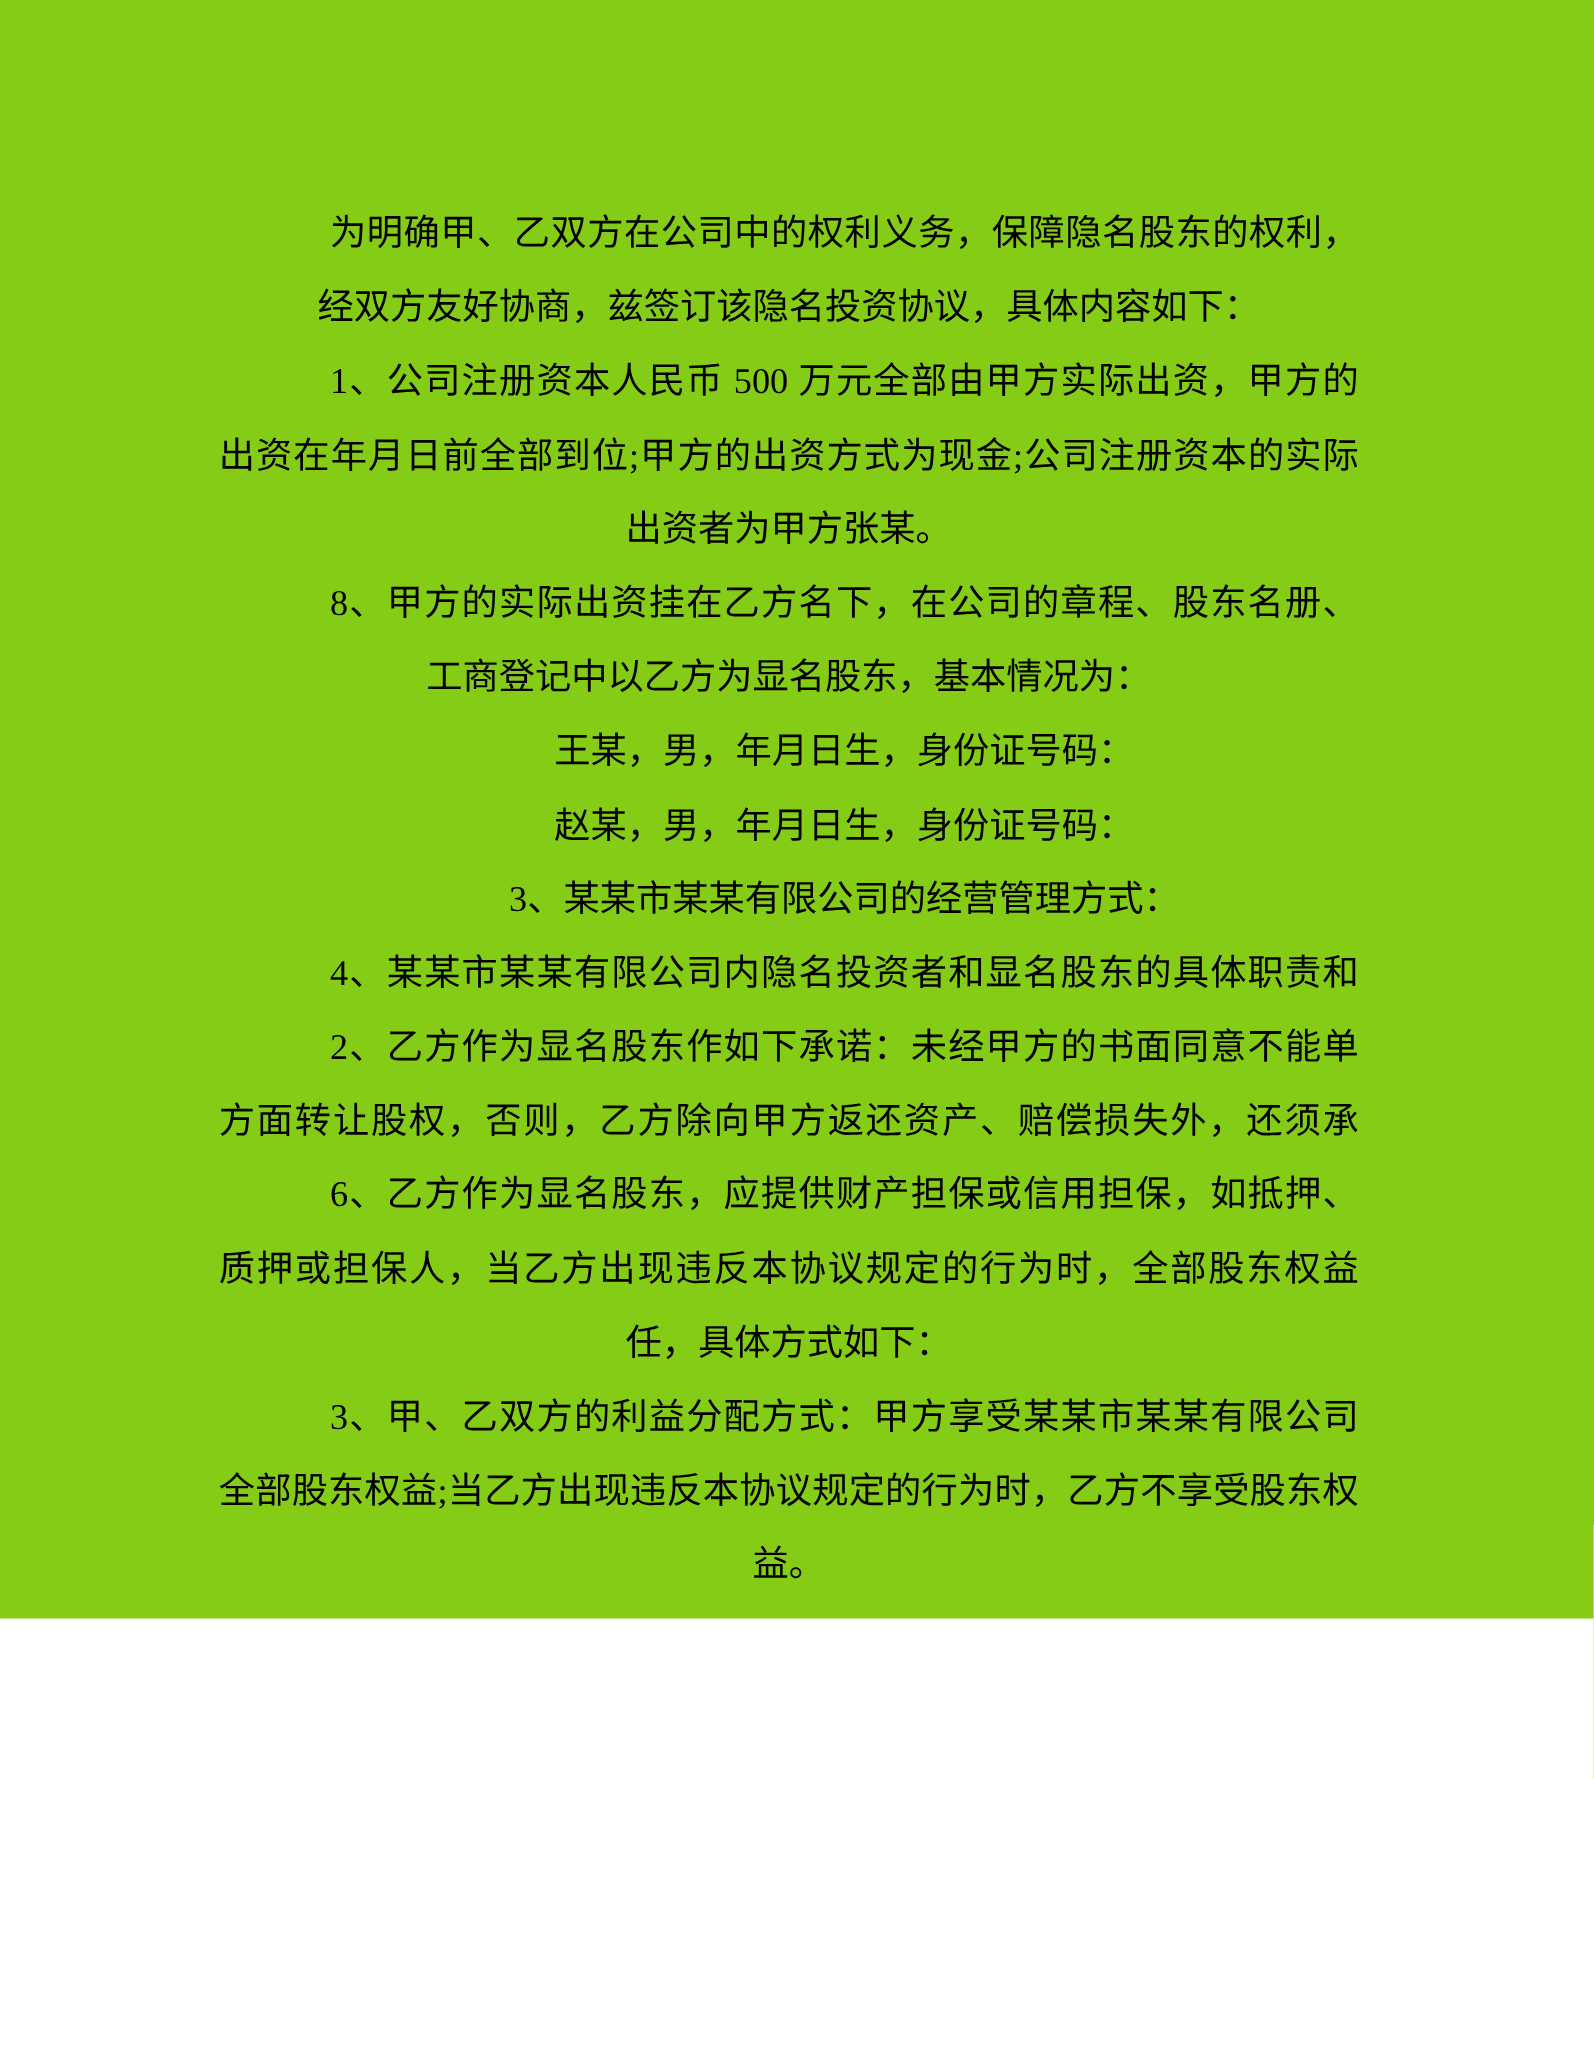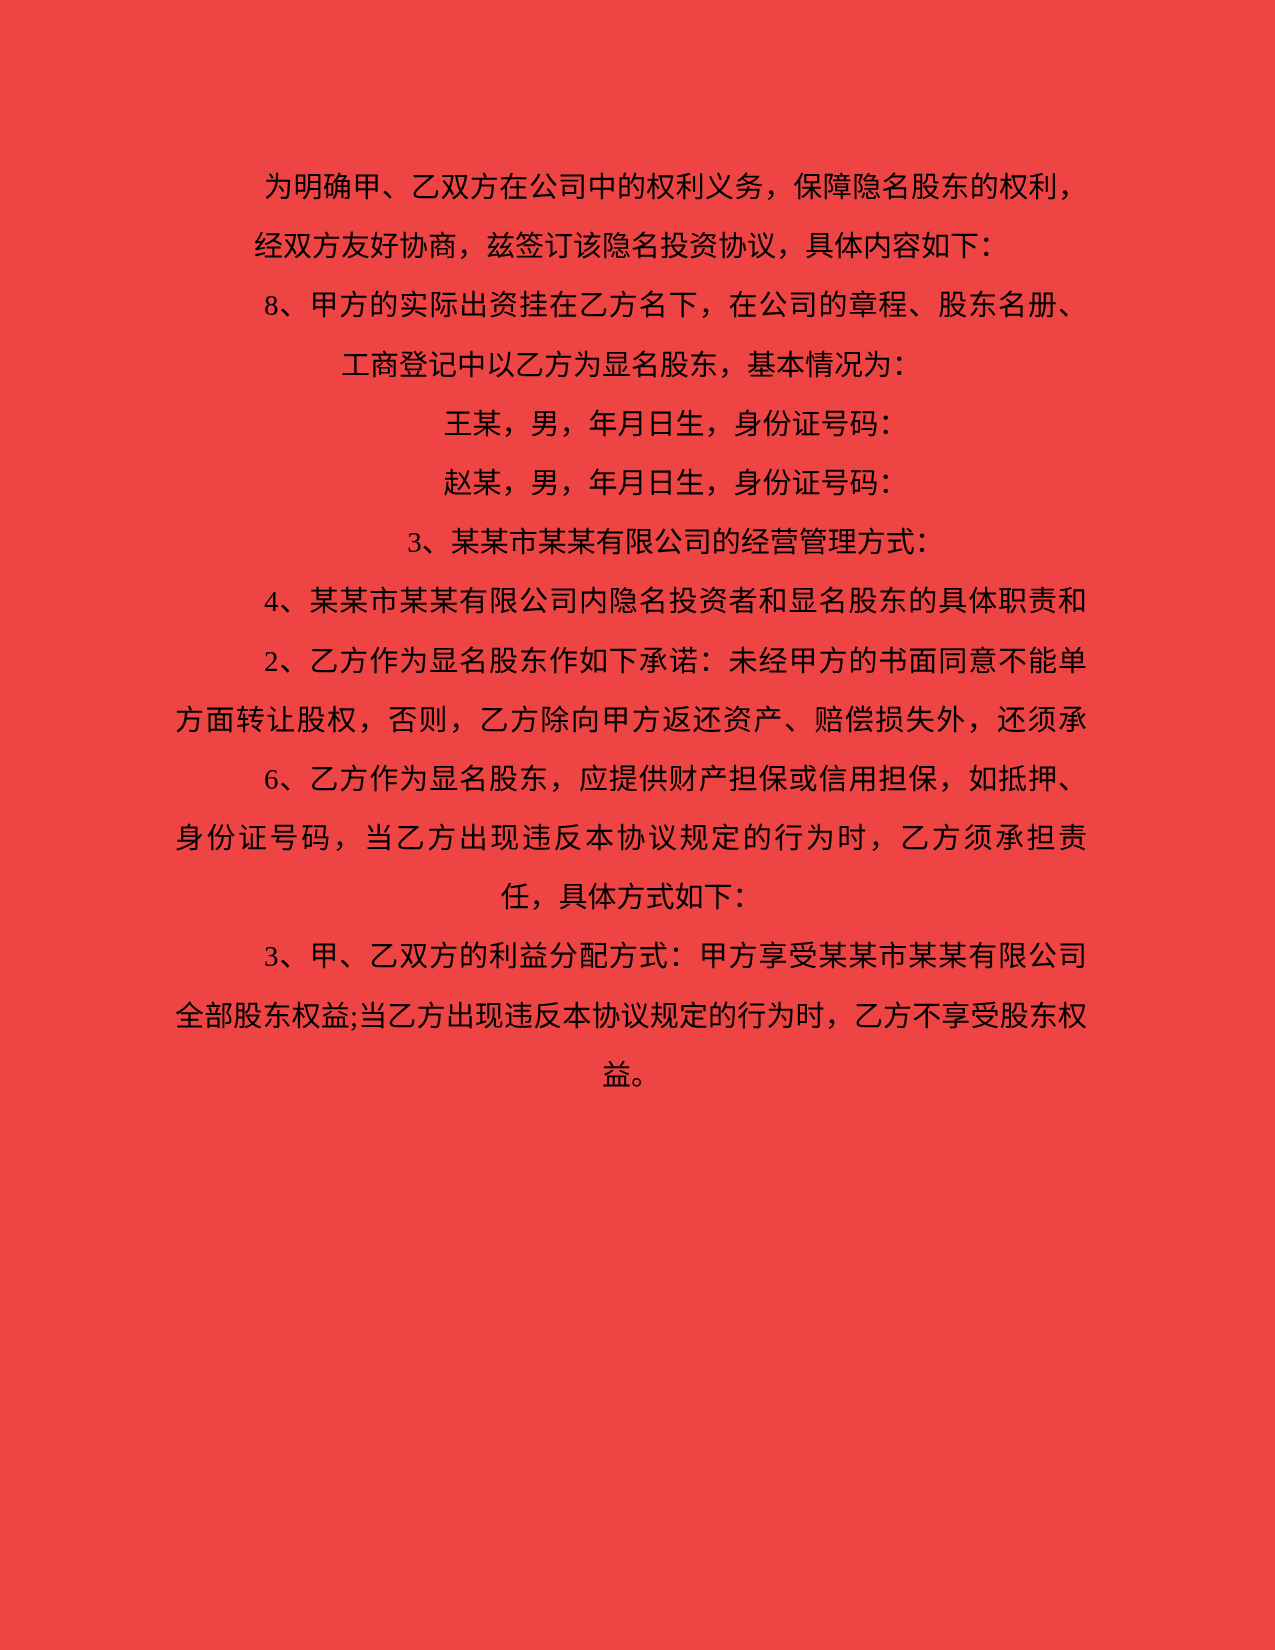--- a/index.html
+++ b/index.html
@@ -3,22 +3,22 @@
 <meta charset="utf-8">
 <style>
   html, body {
     margin: 0;
     padding: 0;
     background: #ffffff;
   }
   .page {
     position: relative;
     width: 1275px;
-    height: 1650px;
-    background: #ef4444;
+    height: 1295px;
+    background: #84cc16;
     overflow: hidden;
   }
   .content {
     position: absolute;
     left: 175px;
     top: 158px;
     width: 912px;
   }
   .para {
     margin: 0;
@@ -48,20 +48,25 @@
 <body>
 
 <div class="page">
   <div class="content">
 
     <div class="para">
       <div class="line indent fill">为明确甲、乙双方在公司中的权利义务，保障隐名股东的权利，</div>
       <div class="line">经双方友好协商，兹签订该隐名投资协议，具体内容如下：</div>
     </div>
 
+    <div class="para">
+      <div class="line indent fill">1、公司注册资本人民币 500 万元全部由甲方实际出资，甲方的</div>
+      <div class="line fill">出资在年月日前全部到位;甲方的出资方式为现金;公司注册资本的实际</div>
+      <div class="line">出资者为甲方张某。</div>
+    </div>
 
     <div class="para">
       <div class="line indent fill">8、甲方的实际出资挂在乙方名下，在公司的章程、股东名册、</div>
       <div class="line">工商登记中以乙方为显名股东，基本情况为：</div>
     </div>
 
     <div class="para">
       <div class="line indent">王某，男，年月日生，身份证号码：</div>
     </div>
 
@@ -77,21 +82,21 @@
       <div class="line indent fill">4、某某市某某有限公司内隐名投资者和显名股东的具体职责和</div>
     </div>
 
     <div class="para">
       <div class="line indent fill">2、乙方作为显名股东作如下承诺：未经甲方的书面同意不能单</div>
       <div class="line fill">方面转让股权，否则，乙方除向甲方返还资产、赔偿损失外，还须承</div>
     </div>
 
     <div class="para">
       <div class="line indent fill">6、乙方作为显名股东，应提供财产担保或信用担保，如抵押、</div>
-      <div class="line fill">身份证号码，当乙方出现违反本协议规定的行为时，乙方须承担责</div>
+      <div class="line fill">质押或担保人，当乙方出现违反本协议规定的行为时，全部股东权益</div>
       <div class="line">任，具体方式如下：</div>
     </div>
 
     <div class="para">
       <div class="line indent fill">3、甲、乙双方的利益分配方式：甲方享受某某市某某有限公司</div>
       <div class="line fill">全部股东权益;当乙方出现违反本协议规定的行为时，乙方不享受股东权</div>
       <div class="line">益。</div>
     </div>
 
   </div>

